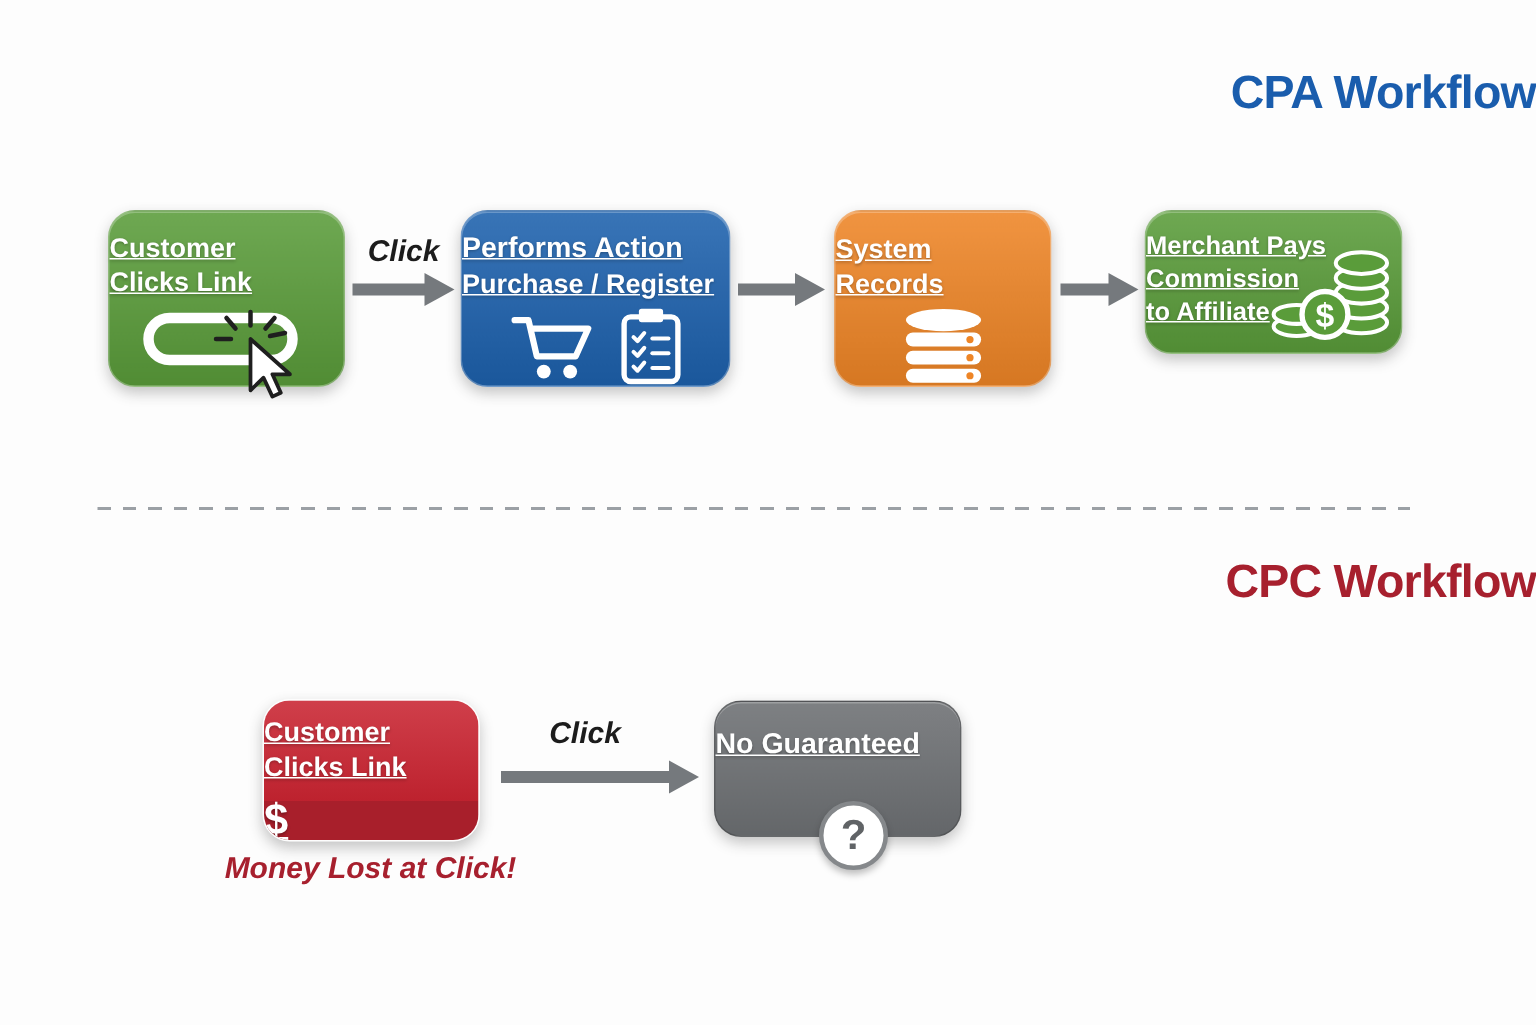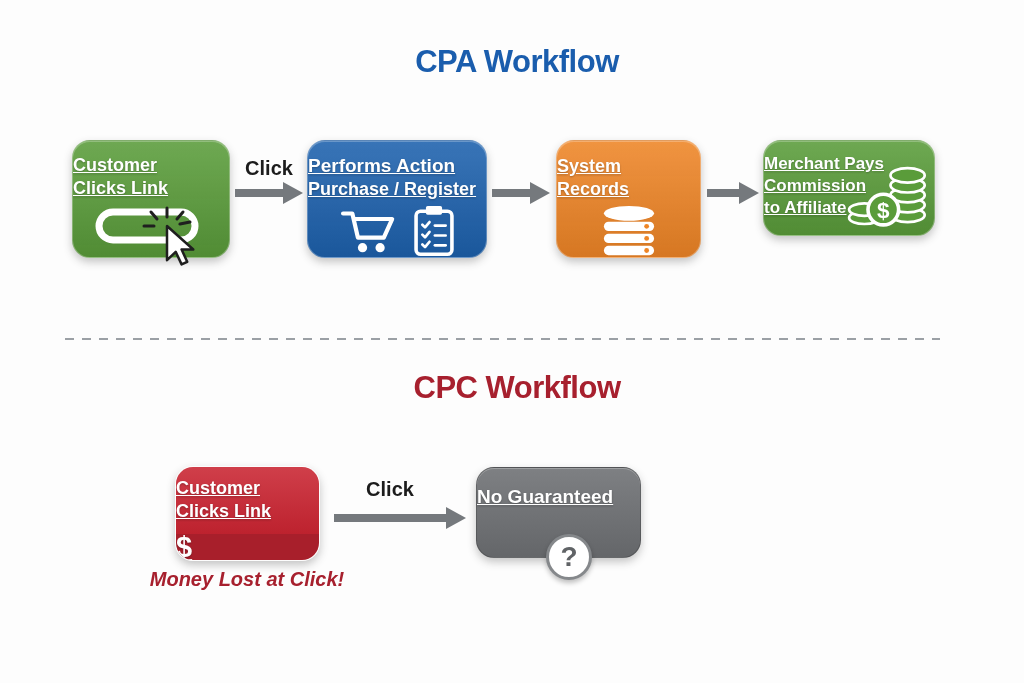--- a/index.html
+++ b/index.html
@@ -6,21 +6,21 @@
     --title-blue:#1a5dad; --title-red:#a7202e;
     --box-green:#5a9c3a; --box-blue:#1d61ad; --box-orange:#ee8526;
     --box-red:#c92431; --box-red-dark:#a81f2b; --box-gray:#6f7275;
     --arrow-gray:#75797d; --label-ink:#1c1c1c;
   }
   *{margin:0;padding:0;box-sizing:border-box;}
   html,body{background:#ffffff;}
   body{font-family:"Liberation Sans","DejaVu Sans",sans-serif;}
   .canvas{position:relative;width:1024px;height:683px;background:#fdfdfd;overflow:hidden;}
 
-  .section-title{position:absolute;left:0;width:1024px;text-align:center;
+  .section-title{position:absolute;left:0;width:1024px;text-align:right;
     font-size:31px;font-weight:bold;letter-spacing:-0.5px;padding-left:10px;}
   .title-cpa{top:44px;color:var(--title-blue);}
   .title-cpc{top:370px;color:var(--title-red);}
 
   .node{position:absolute;border-radius:18px;color:#fff;text-align:left;
     box-shadow:0 4px 9px rgba(50,50,50,0.28), inset 0 1px 0 rgba(255,255,255,0.25);
     border:1px solid rgba(255,255,255,0.28);text-decoration:underline;}
   .node .line{font-weight:bold;text-shadow:0 1px 2px rgba(0,0,0,0.28);}
 
   .box-green{background:linear-gradient(rgba(255,255,255,0.12),rgba(0,0,0,0.10)),var(--box-green);}
@@ -38,21 +38,21 @@
   .b3 .line{font-size:18px;line-height:23px;}
   .b4{left:763px;top:140px;width:172px;height:96px;padding-top:12px;}
   .b4 .line{font-size:17px;line-height:22px;}
 
   .icon-row{display:flex;justify-content:center;align-items:flex-end;gap:14px;margin-top:4px;}
   .pill-icon{display:block;margin:2px auto 0;}
   .db-icon{display:block;margin:4px auto 0;}
   .coins-icon{position:absolute;right:4px;bottom:2px;}
 
   .arrow{position:absolute;}
-  .click-label{position:absolute;font-size:20px;font-weight:bold;
+  .click-label{position:absolute;font-size:20px;font-weight:bold;font-style:italic;
     color:var(--label-ink);text-align:center;}
   .lbl1{left:226px;top:157px;width:86px;}
   .lbl2{left:335px;top:478px;width:110px;}
 
   .divider{position:absolute;left:65px;top:338px;width:875px;height:2px;
     background:repeating-linear-gradient(90deg,#9ba0a5 0 9px,transparent 9px 17px);}
 
   .red-node{left:175px;top:466px;width:145px;height:95px;overflow:hidden;}
   .red-top{height:67px;padding-top:10px;
     background:linear-gradient(rgba(255,255,255,0.12),rgba(0,0,0,0.06)),var(--box-red);}

